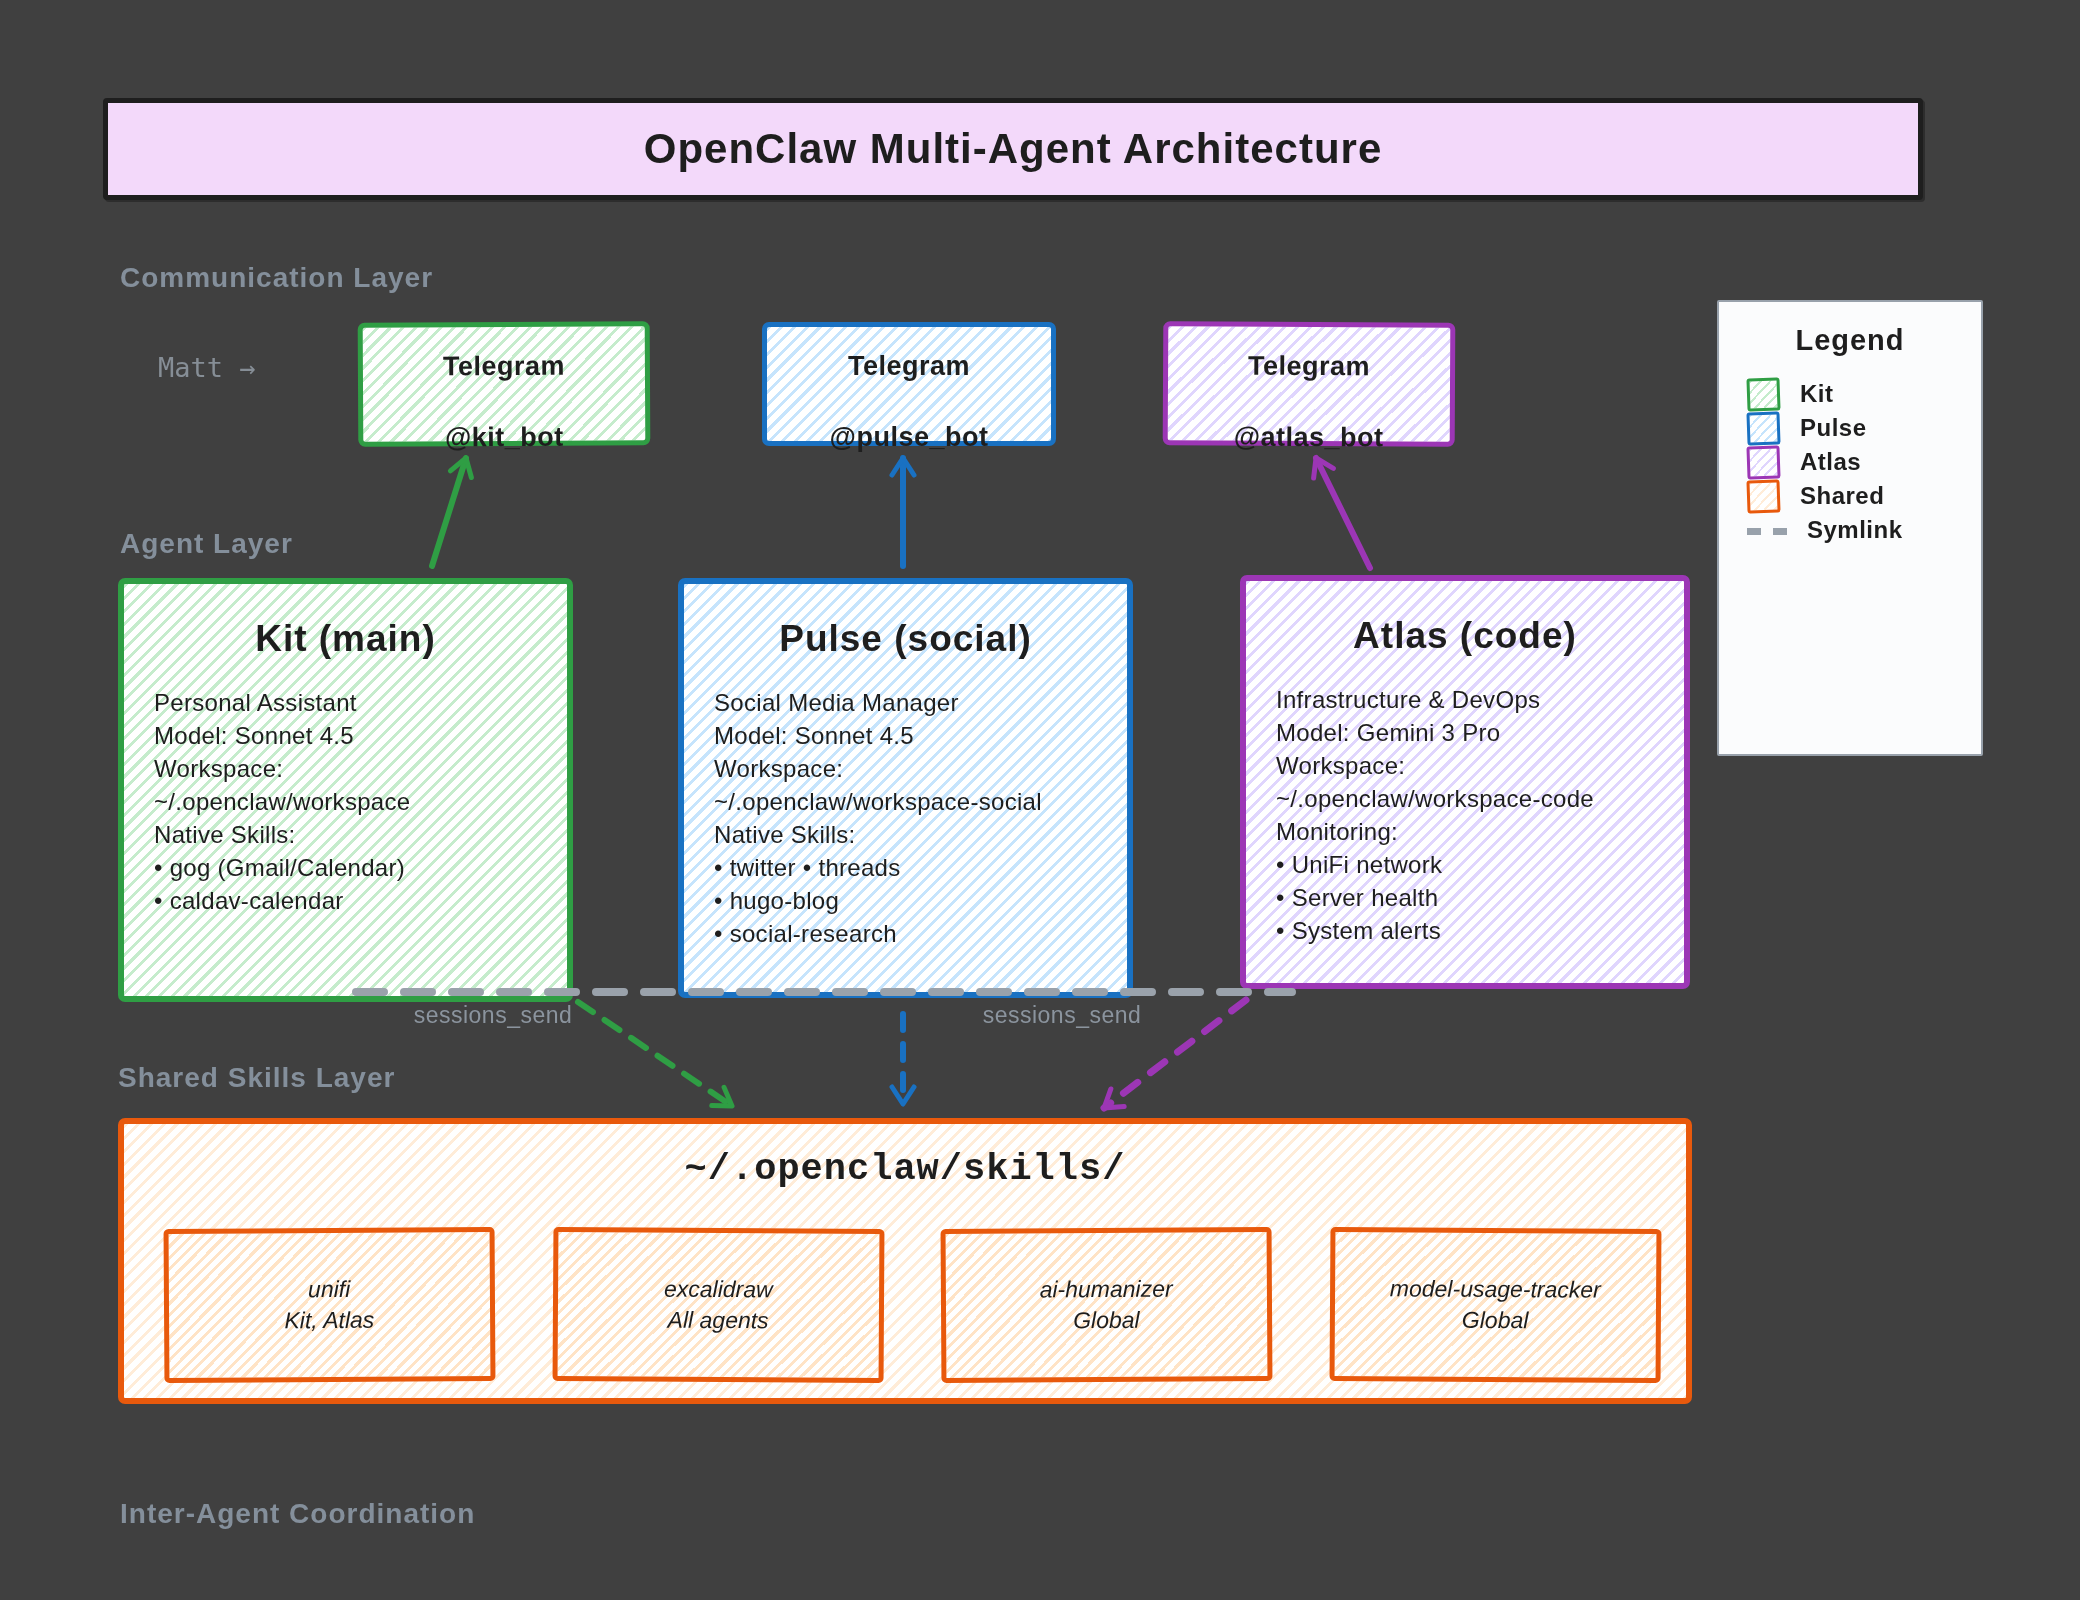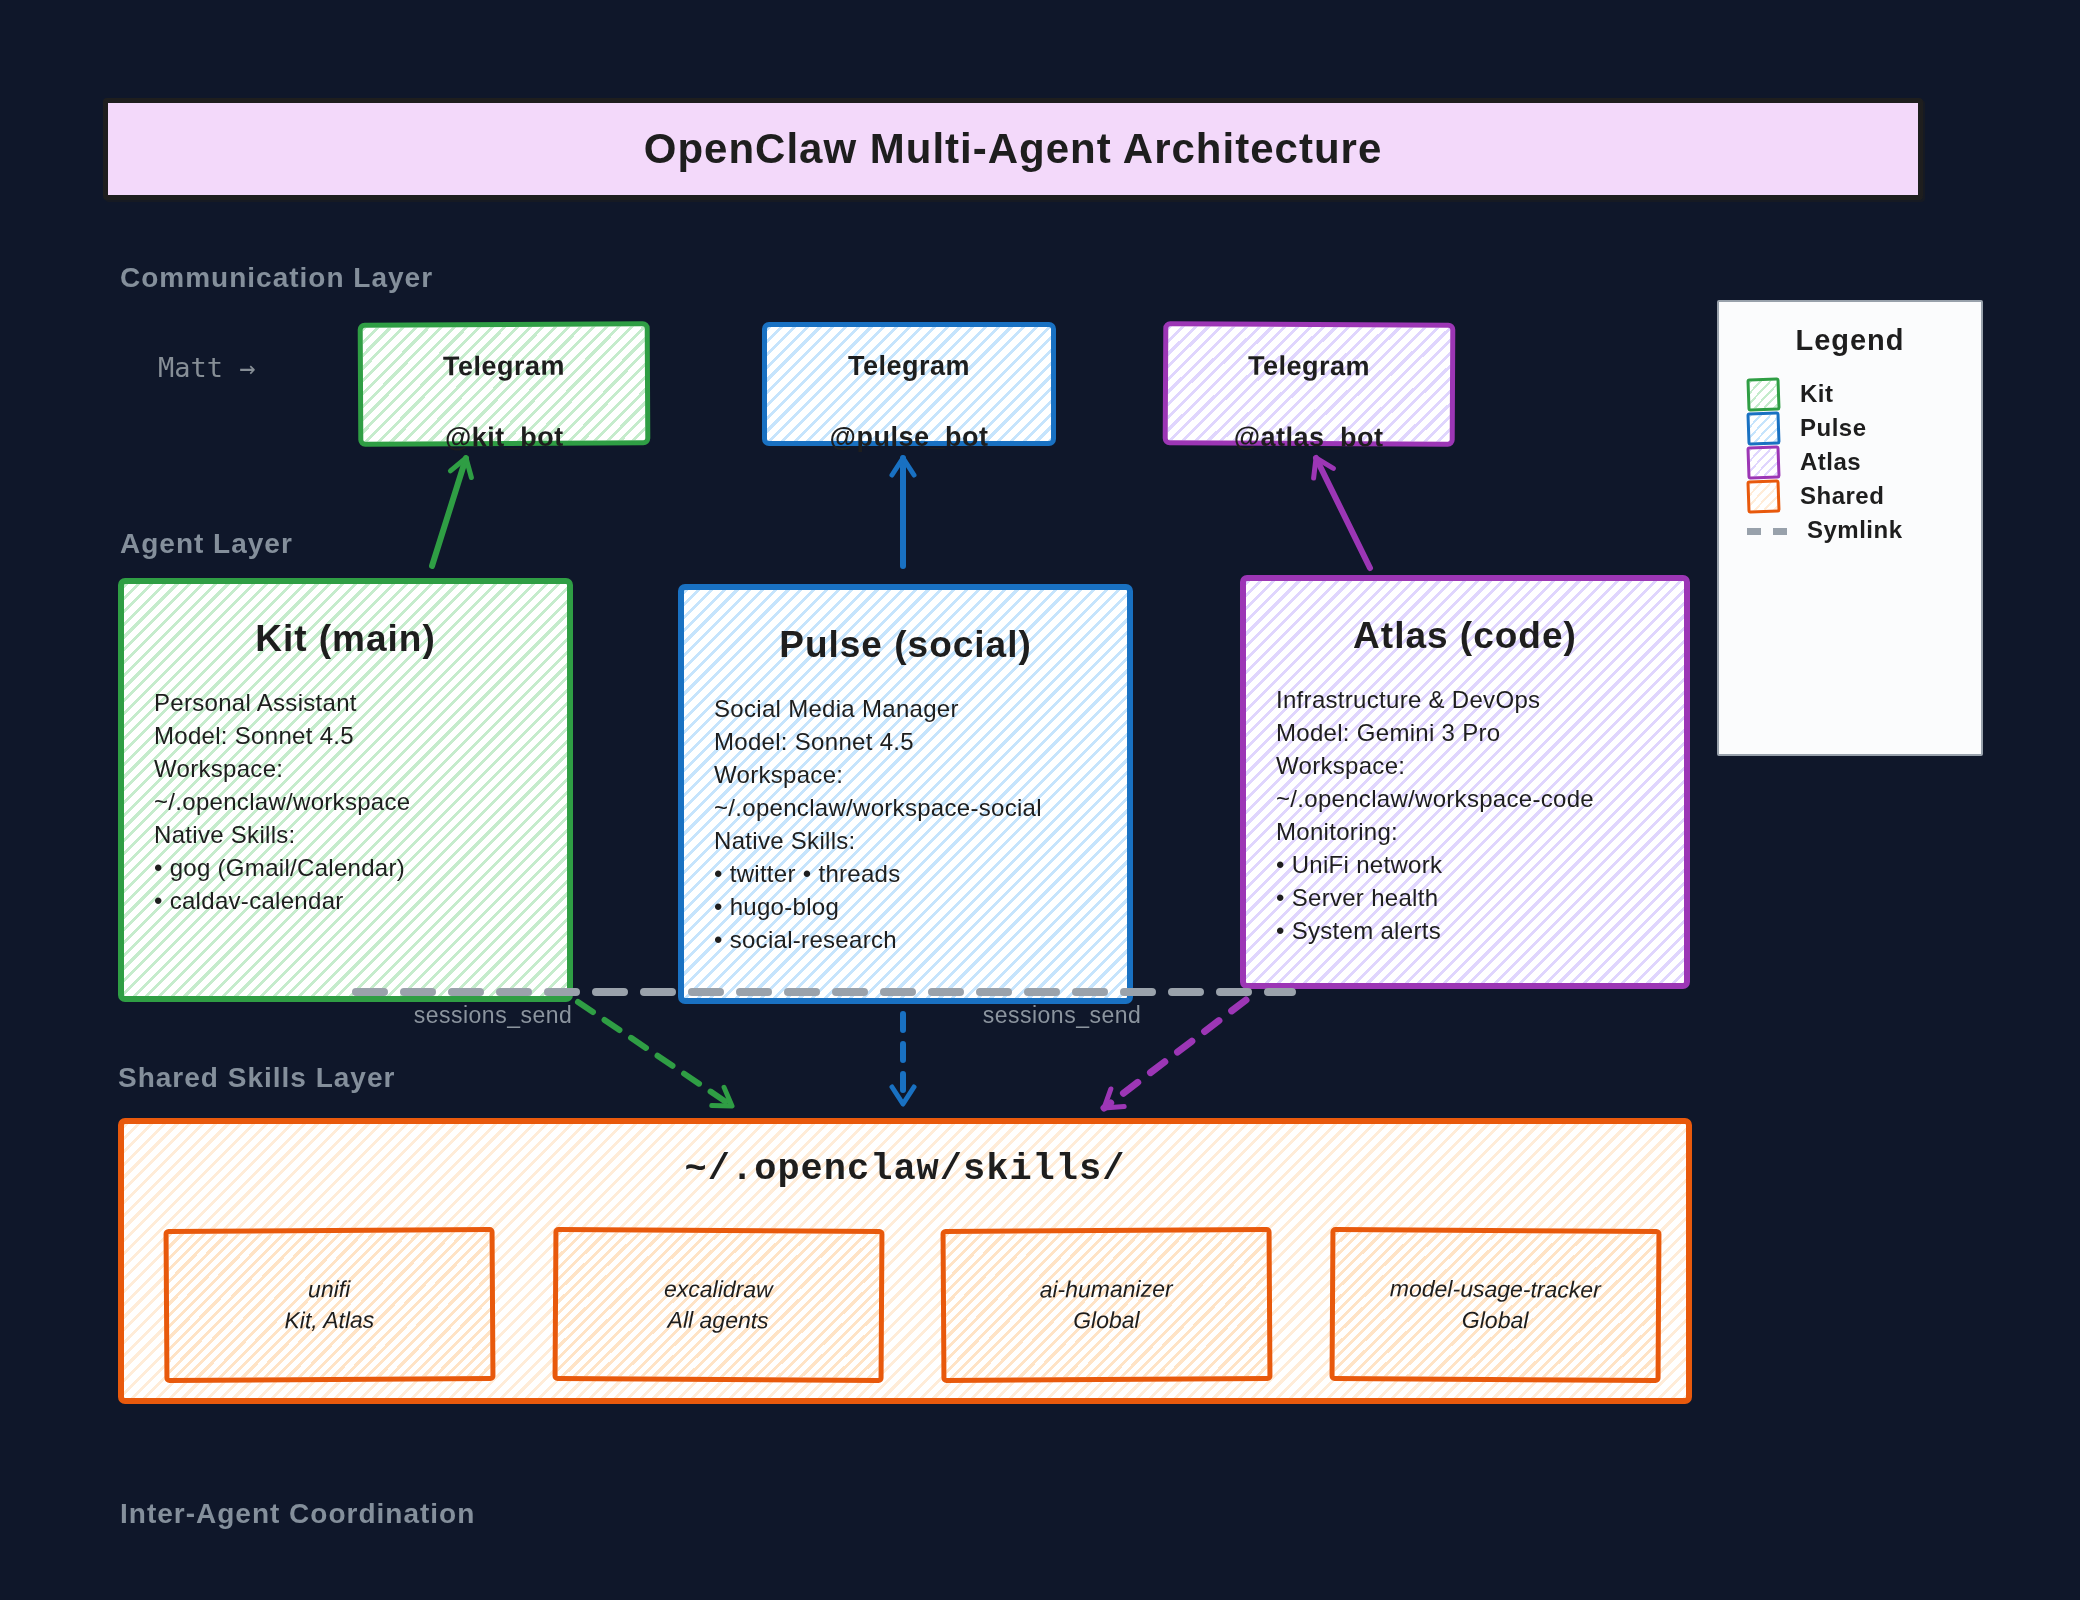--- a/index.html
+++ b/index.html
@@ -1,18 +1,18 @@
 <!DOCTYPE html>
 <html><head>
 <meta charset="utf-8">
 <style>
   * { margin:0; padding:0; box-sizing:border-box; }
   html,body { background:#ffffff; }
   body { font-family:"Liberation Sans", sans-serif; color:#1e1e1e; }
-  .canvas { position:relative; width:2080px; height:1600px; background:#0f172a; overflow:hidden; }
+  .canvas { position:relative; width:2080px; height:1600px; background:#404040; overflow:hidden; }
 
   
   .sketch {
     position:absolute; border-radius:7px; background-color:#fff;
     border:6px solid var(--c);
     background-image:repeating-linear-gradient(135deg, var(--h) 0 3px, transparent 3px 9px);
   }
   .kit   { --c:#2f9e44; --h:rgba(64,192,87,.30); }
   .pulse { --c:#1971c2; --h:rgba(77,171,247,.32); }
   .atlas { --c:#9c36b5; --h:rgba(151,117,250,.30); }
@@ -37,21 +37,21 @@
     border-width:5px;
   }
   .tg div { font-size:27px; font-weight:600; letter-spacing:.5px;margin-top:35px; }
   .tg.t-kit   { left:358px;  top:322px; width:292px; height:124px; transform:rotate(-.3deg); }
   .tg.t-pulse { left:762px;  top:322px; width:294px; height:124px; }
   .tg.t-atlas { left:1163px; top:322px; width:292px; height:124px; transform:rotate(.3deg); }
 
   
   .agent-card { padding-top:34px; }
   .agent-card.a-kit   { left:118px;  top:578px; width:455px; height:424px; }
-  .agent-card.a-pulse { left:678px;  top:578px; width:455px; height:420px;margin-top:6px; }
+  .agent-card.a-pulse { left:678px;  top:578px; width:455px; height:420px; }
   .agent-card.a-atlas { left:1240px; top:575px; width:450px; height:414px; }
   .agent-title { text-align:center; font-size:37px; font-weight:700; letter-spacing:1px; margin-bottom:26px; }
   .agent-lines { padding:0 18px 0 30px; }
   .agent-lines div { font-size:24px; line-height:33px; letter-spacing:.3px; }
 
   
   .skills-box { left:118px; top:1118px; width:1574px; height:286px; }
   .skills-title { text-align:center; font-size:37px; font-weight:700; letter-spacing:1px; margin-top:24px;font-family:Liberation Mono, monospace; }
   .skills-row { position:absolute; left:40px; top:104px; width:1496px; display:flex; gap:58px;font-style:italic; }
   .skill-item {

